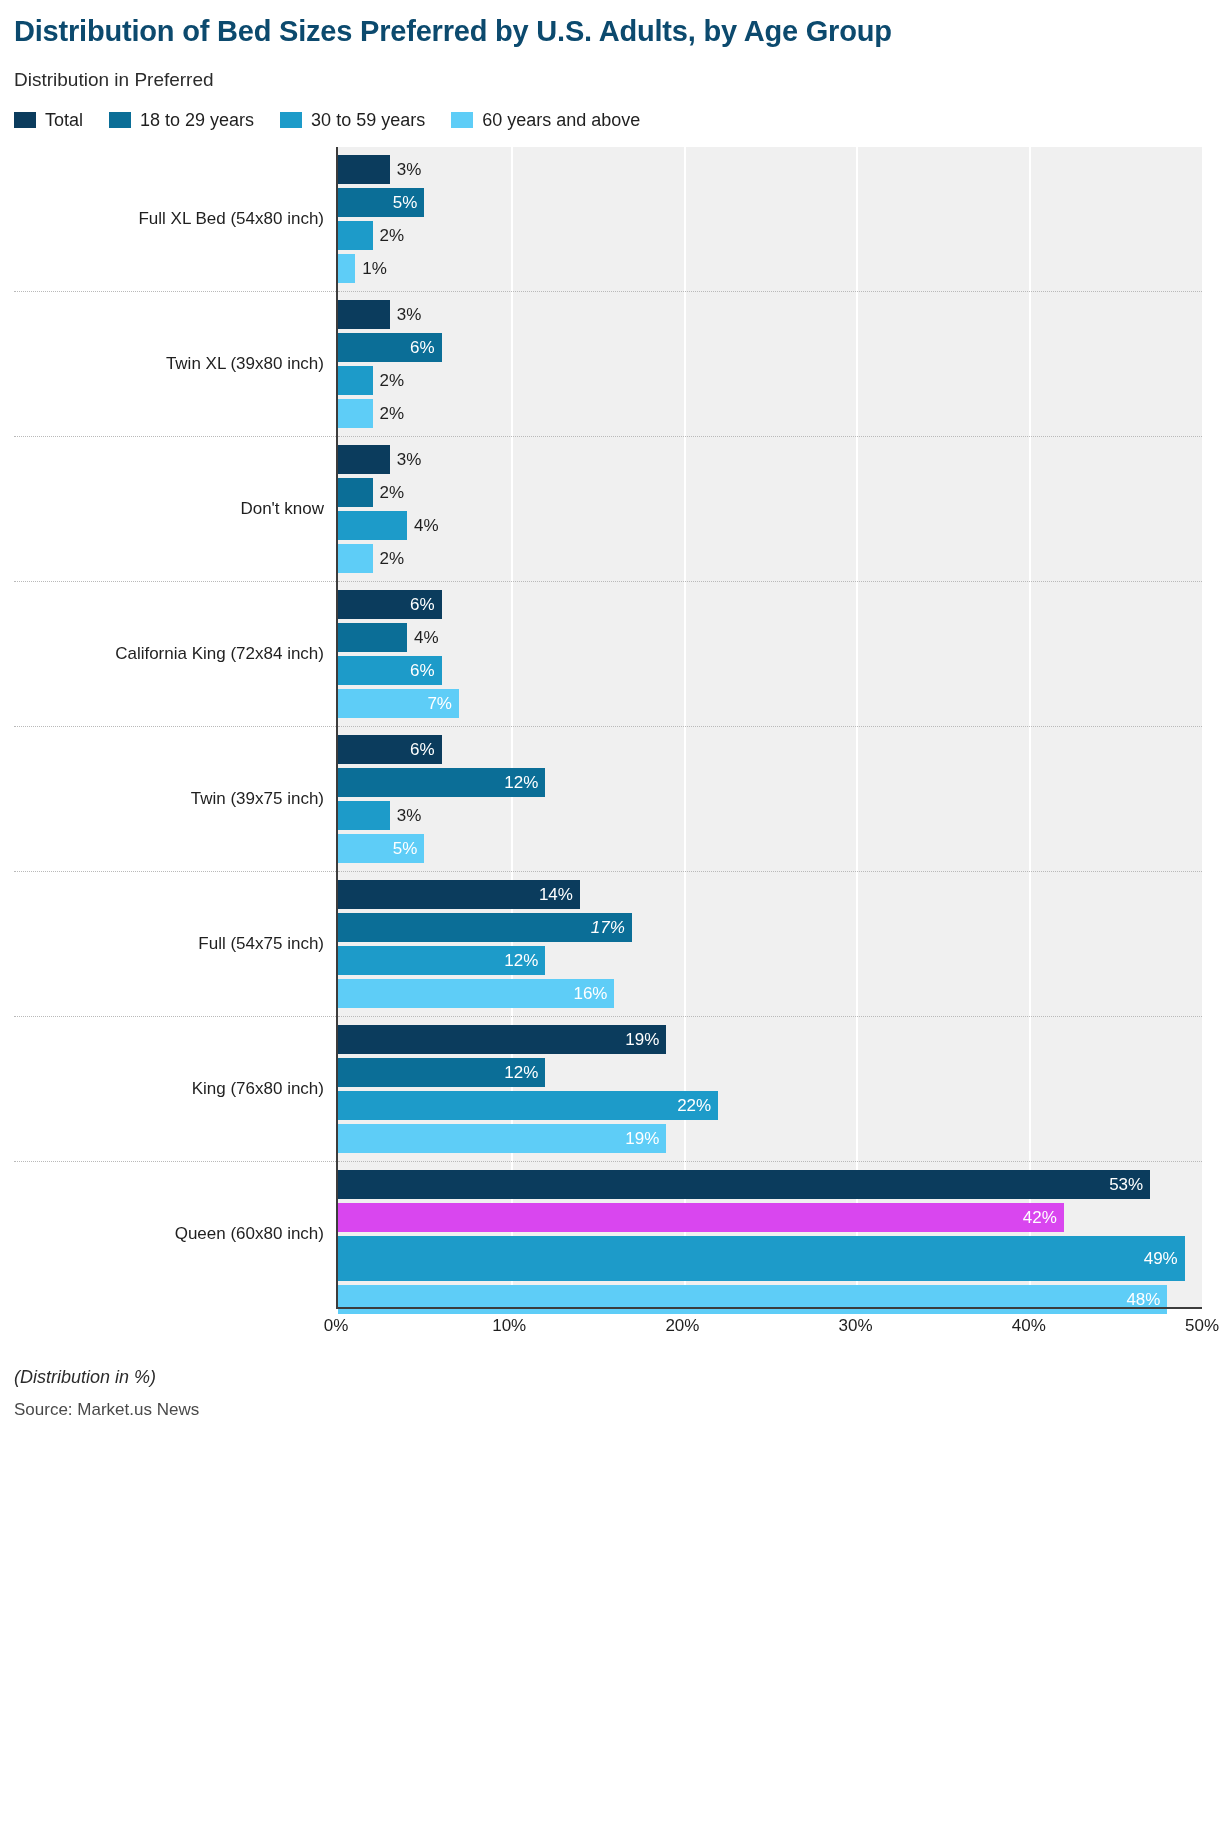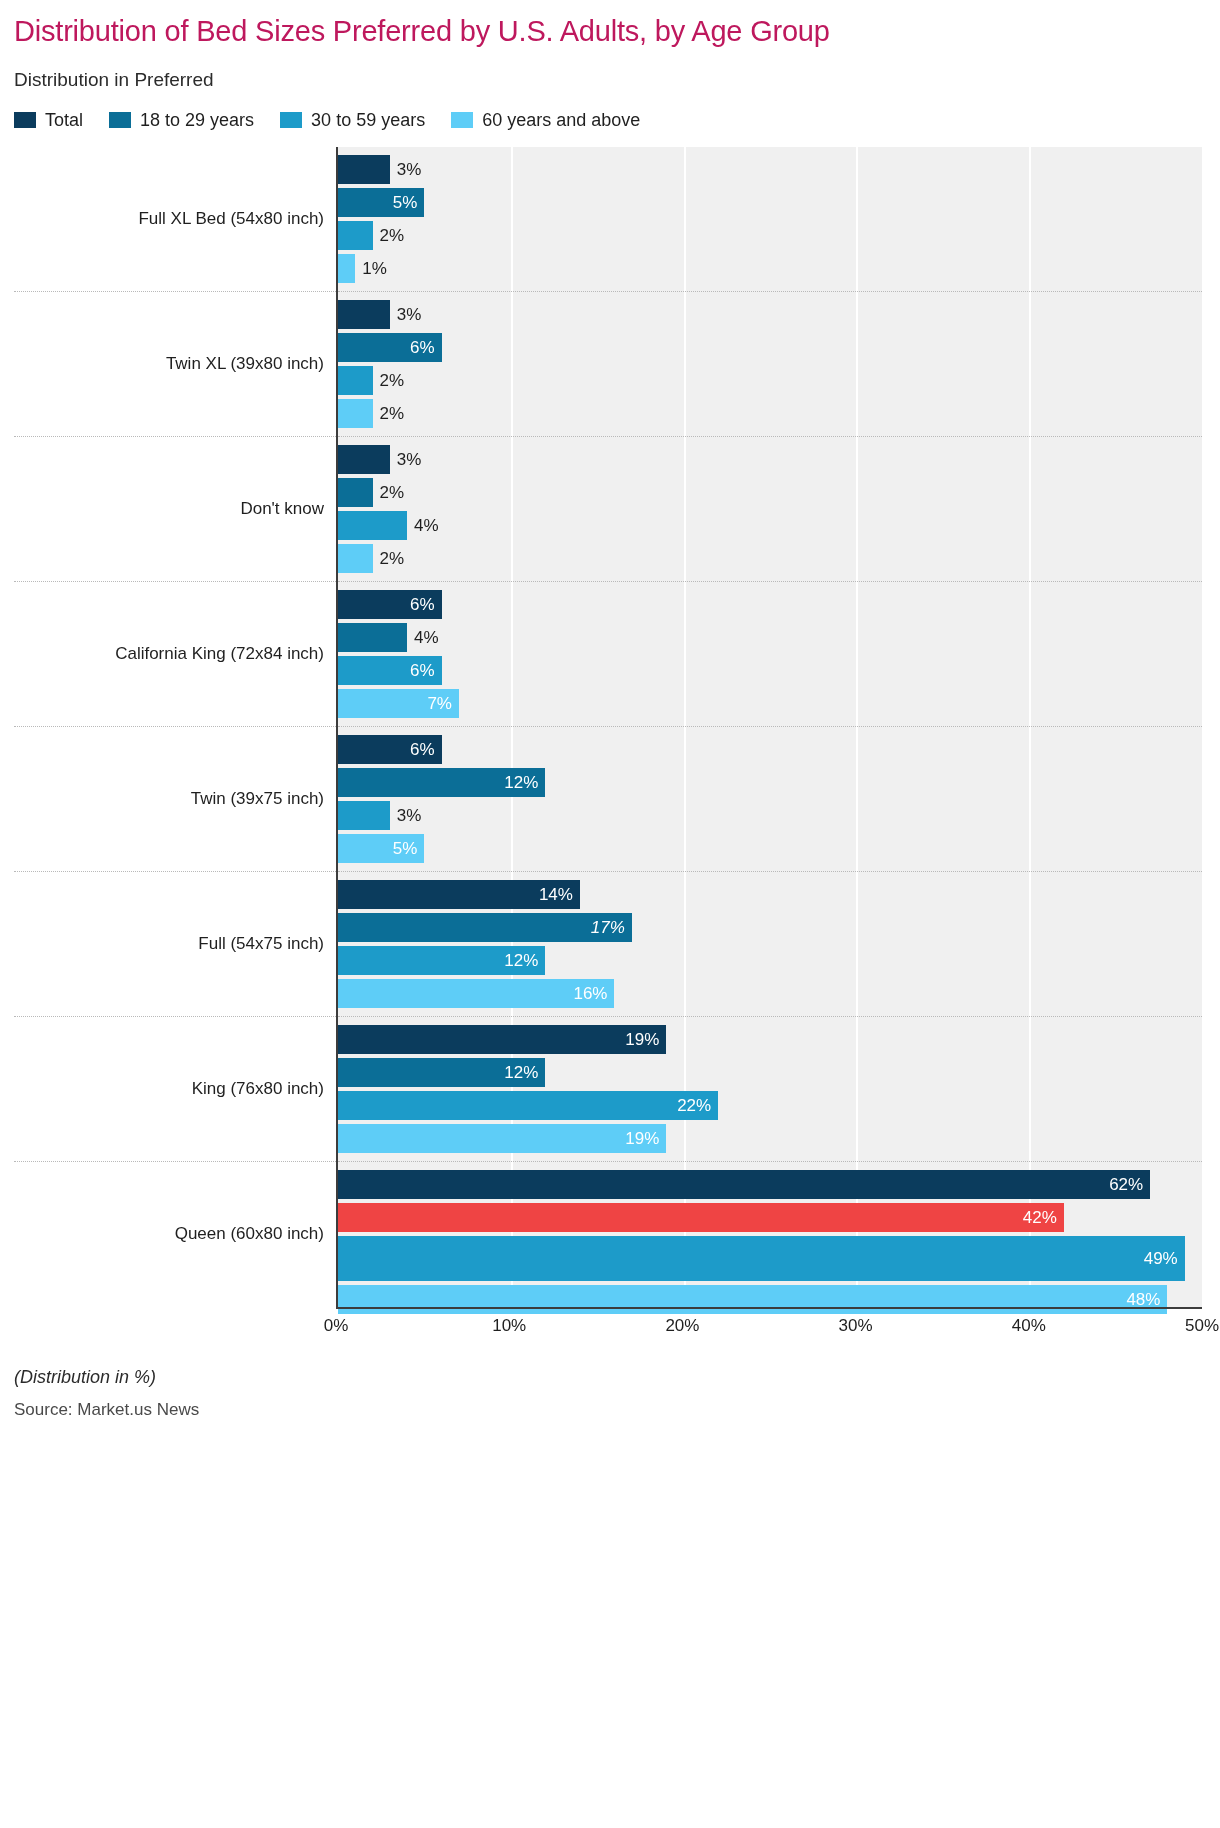--- a/index.html
+++ b/index.html
@@ -15,24 +15,24 @@
     width: 1220px; height: 1828px;
     background: #ffffff;
     padding: 0;
     overflow: hidden;
   }
 
   
   .header { padding: 14px 18px 0 14px; }
   .chart-title {
     font-size: 29px;
-    font-weight: normal;
+    font-weight: bold;
     line-height: 1.19;
     letter-spacing: -0.2px;
-    color: #be185d;
+    color: #0c4a6e;
     margin: 0 0 3px 0;
     max-width: 1010px;
   }
   .chart-subtitle {
     font-size: 19px;
     font-weight: normal;
     color: #2b2b2b;
     margin: 20px 0 0 0;
   }
 
@@ -367,25 +367,25 @@
               </div>
               <div class="bar-row" style="height: 29px; margin-bottom: 0px;">
                 <div class="bar" style="width: 38%; background: rgb(94, 205, 247);">
                   <span class="bar-label">19%</span>
                 </div>
               </div>
             </div>
             <div class="group" style="height: 145px; padding-top: 8.5px;">
               <div class="bar-row" style="height: 29px; margin-bottom: 4px;">
                 <div class="bar" style="width: 94%; background: rgb(11, 60, 93);">
-                  <span class="bar-label">62%</span>
-                </div>
-              </div>
-              <div class="bar-row" style="height: 29px; margin-bottom: 4px;">
-                <div class="bar" style="width: 84%; background: #ef4444; justify-content: flex-end;">
+                  <span class="bar-label">53%</span>
+                </div>
+              </div>
+              <div class="bar-row" style="height: 29px; margin-bottom: 4px;">
+                <div class="bar" style="width: 84%; background: #d946ef; justify-content: flex-end;">
                   <span class="bar-label">42%</span>
                 </div>
               </div>
               <div class="bar-row" style="height: 45px; margin-bottom: 4px;">
                 <div class="bar" style="width: 98%; background: rgb(29, 155, 201);">
                   <span class="bar-label">49%</span>
                 </div>
               </div>
               <div class="bar-row" style="height: 29px; margin-bottom: 0px; border-radius: 9px;">
                 <div class="bar" style="width: 96%; background: rgb(94, 205, 247);">

